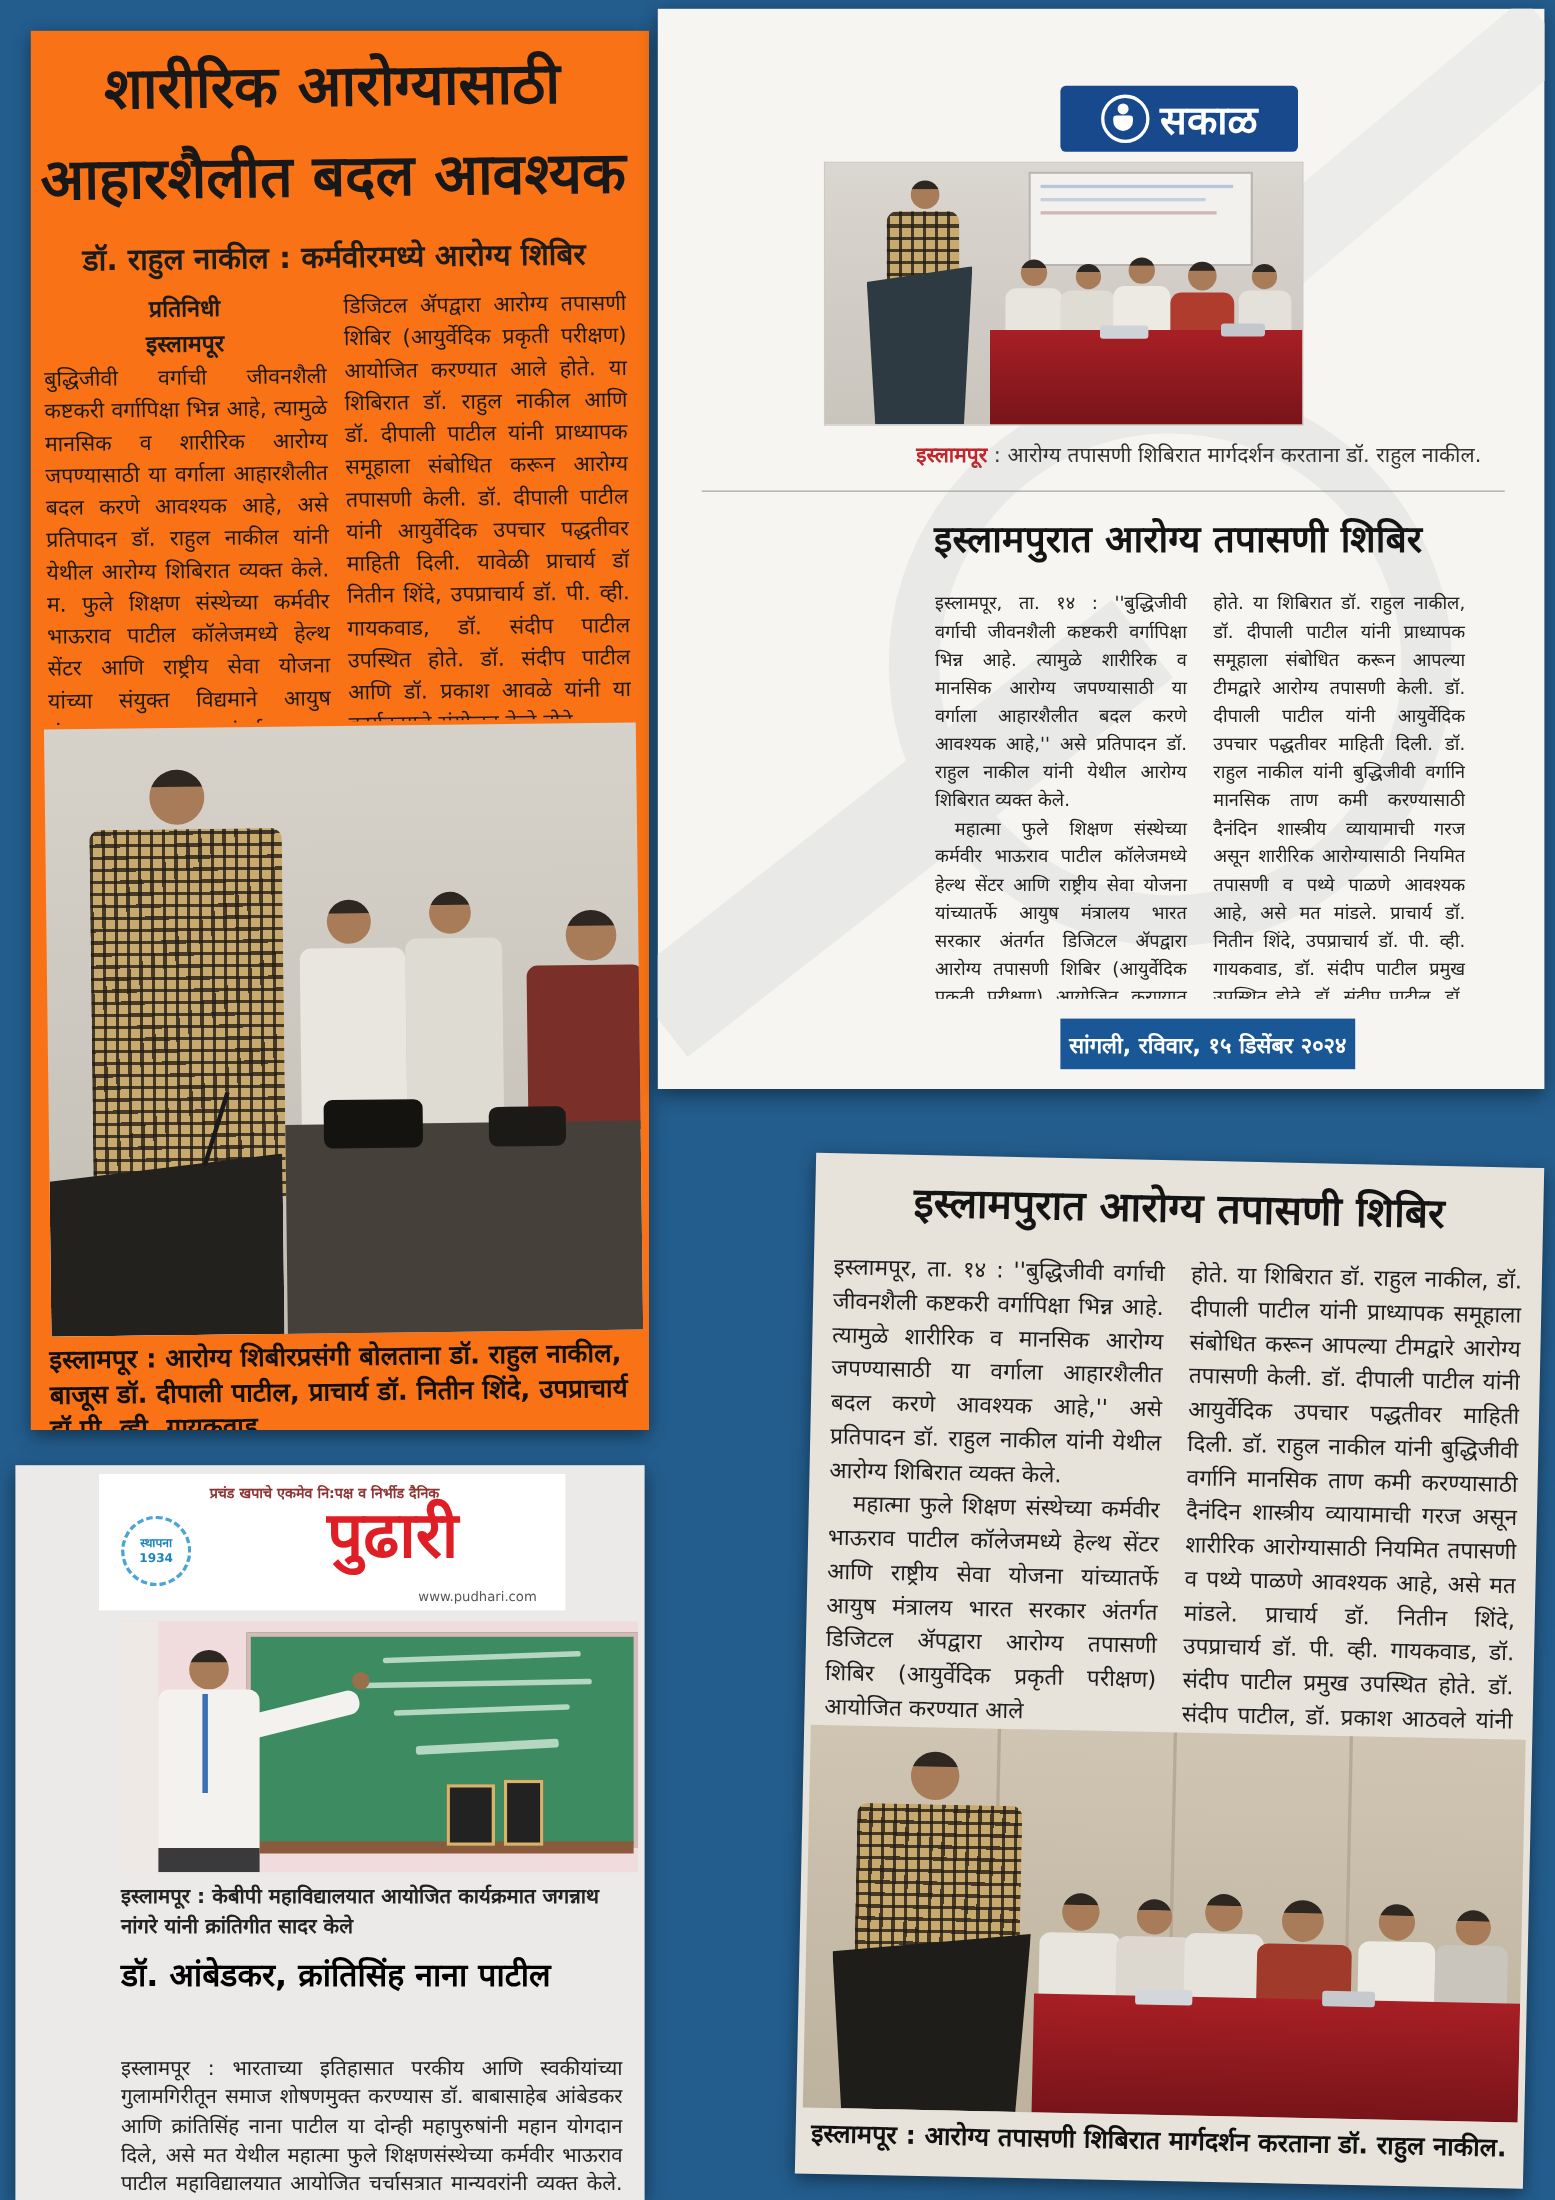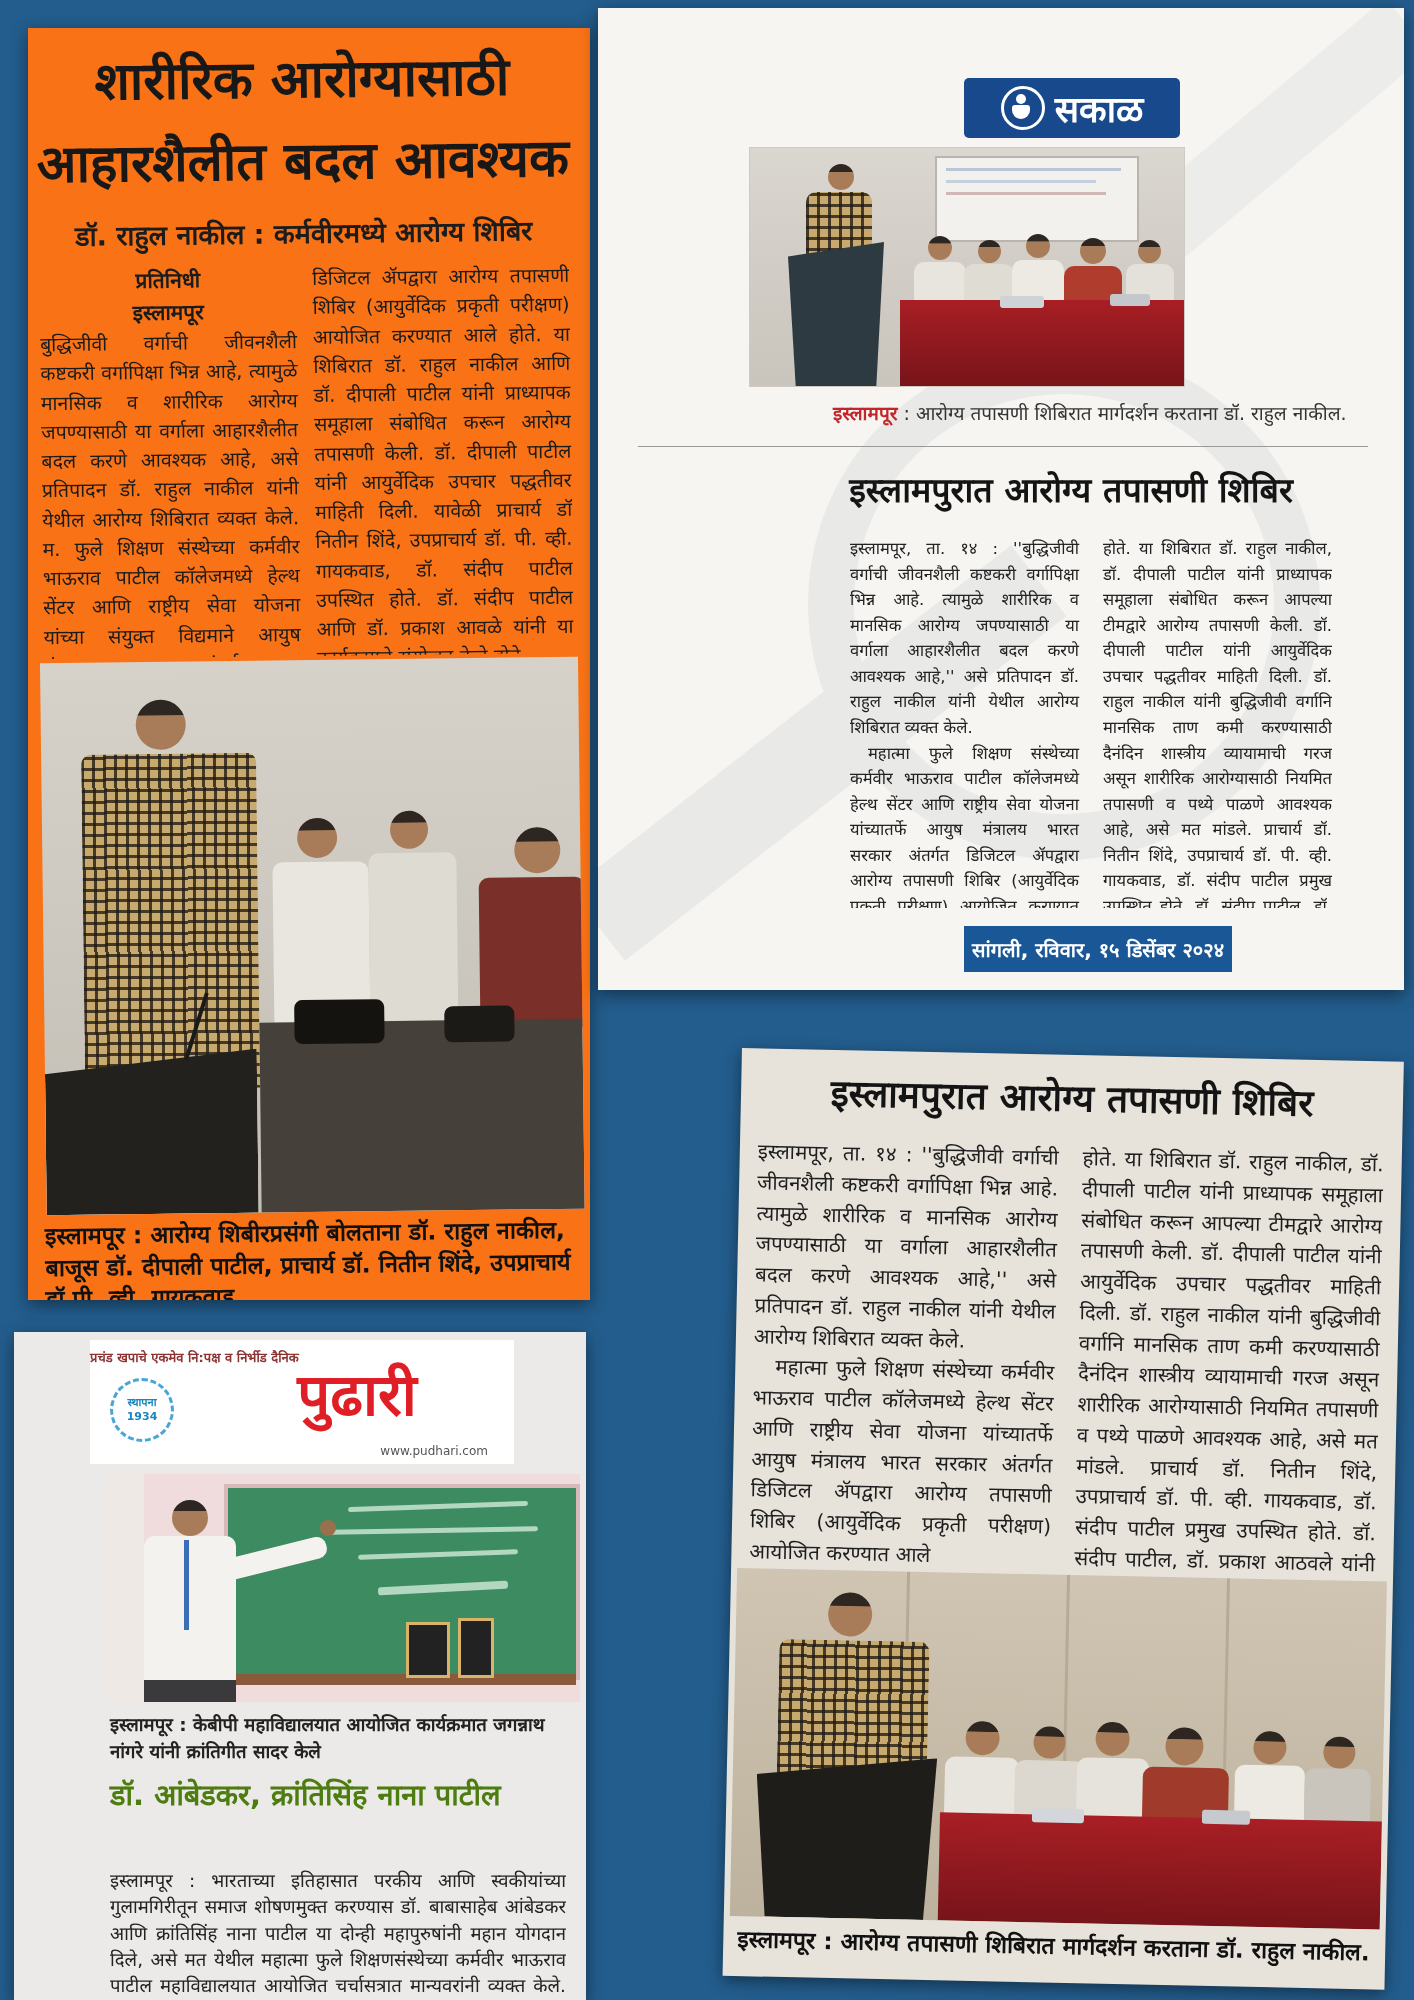--- a/index.html
+++ b/index.html
@@ -54,32 +54,32 @@
   .br-cols{top:88px;left:18px;right:18px;height:424px;display:flex;gap:24px;overflow:hidden;}
   .br-col{width:50%;font-size:20.5px;line-height:1.5;text-align:justify;color:#1e1e1e;}
   .br-col p{margin:0;}
   .br-col p + p{text-indent:22px;}
   .br-photo{top:520px;left:6px;width:650px;height:348px;background:linear-gradient(#cfc5b2,#bdb29e);overflow:hidden;}
   .br-cap{top:874px;left:14px;right:14px;font-size:23px;font-weight:bold;color:#111;}
   .panel-line{position:absolute;top:0;bottom:0;width:3px;background:#b6aa96;}
   
   .clip-pud{left:14px;top:1332px;width:572px;height:668px;background:#eceae8;overflow:hidden;}
   .pud-logo{left:76px;top:8px;width:424px;height:124px;background:#fff;}
-  .pud-tag{position:absolute;top:8px;left:0;right:14px;font-size:13px;font-weight:bold;color:#8d3434;}
+  .pud-tag{position:absolute;top:8px;left:0;right:14px;text-align:center;font-size:13px;font-weight:bold;color:#8d3434;}
   .pud-word{position:absolute;top:26px;left:110px;right:0;text-align:center;font-size:58px;font-weight:bold;color:#e01e25;line-height:1;}
   .pud-url{position:absolute;bottom:6px;right:26px;font-size:12px;color:#555;}
   .pud-badge{position:absolute;left:20px;top:38px;width:58px;height:58px;border:3px dashed #49a5d6;border-radius:50%;
       display:flex;flex-direction:column;align-items:center;justify-content:center;font-size:11px;font-weight:bold;color:#1b85c0;line-height:1.25;}
   .pud-photo{left:94px;top:142px;width:472px;height:228px;background:#f0dcdc;overflow:hidden;}
   .board{position:absolute;left:116px;top:10px;width:348px;height:188px;background:#3d8b60;border:4px solid #d8b9b9;}
   .chalk{position:absolute;height:5px;background:rgba(220,240,225,.75);border-radius:3px;}
   .ledge{position:absolute;left:112px;top:200px;width:356px;height:11px;background:#8a5a3c;}
   .frame{position:absolute;background:#222;border:3px solid #d9b36a;}
   .pud-cap{top:380px;left:96px;right:26px;font-size:18.5px;font-weight:600;color:#222;line-height:1.45;}
-  .pud-head{top:442px;left:96px;right:20px;font-size:29px;font-weight:bold;color:#4d7c0f;line-height:1.45;}
+  .pud-head{top:442px;left:96px;right:20px;font-size:29px;font-weight:bold;color:#000000;line-height:1.45;}
   .pud-body{top:536px;left:96px;right:20px;font-size:18.5px;line-height:1.42;text-align:justify;color:#222;height:132px;overflow:hidden;}
 </style>
 </head>
 <body>
 
 <div id="canvas">
 
   <div class="clip clip-tl">
     <div class="tl-inner">
       <div class="abs tl-h1" style="top:14px;">शारीरिक आरोग्यासाठी</div>

